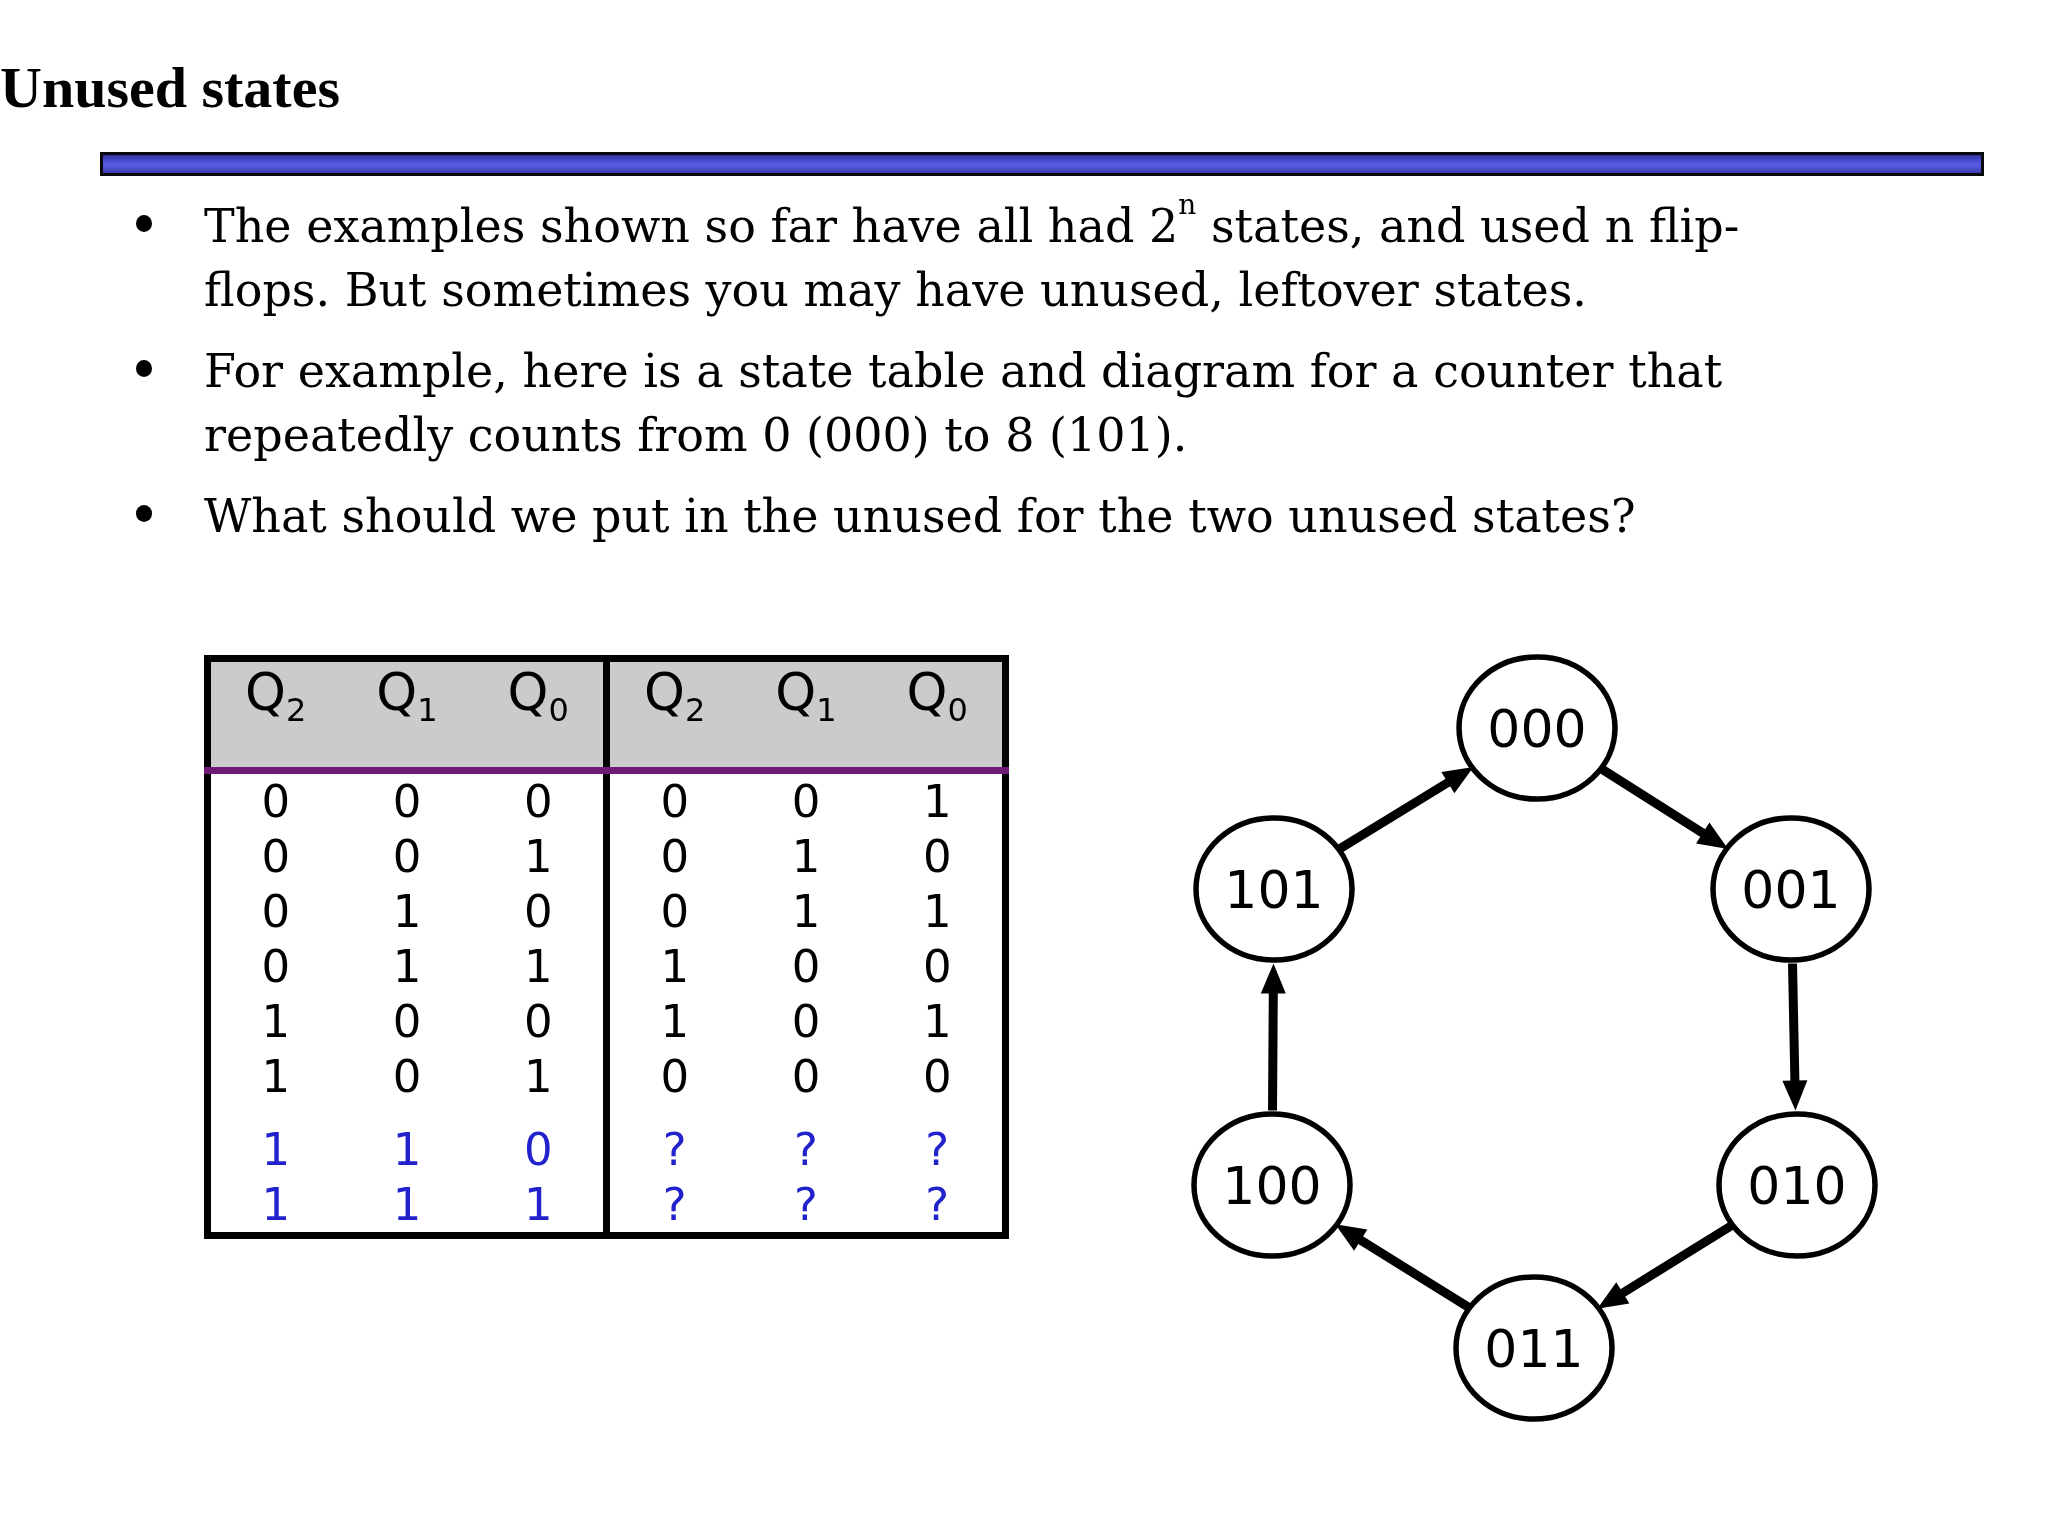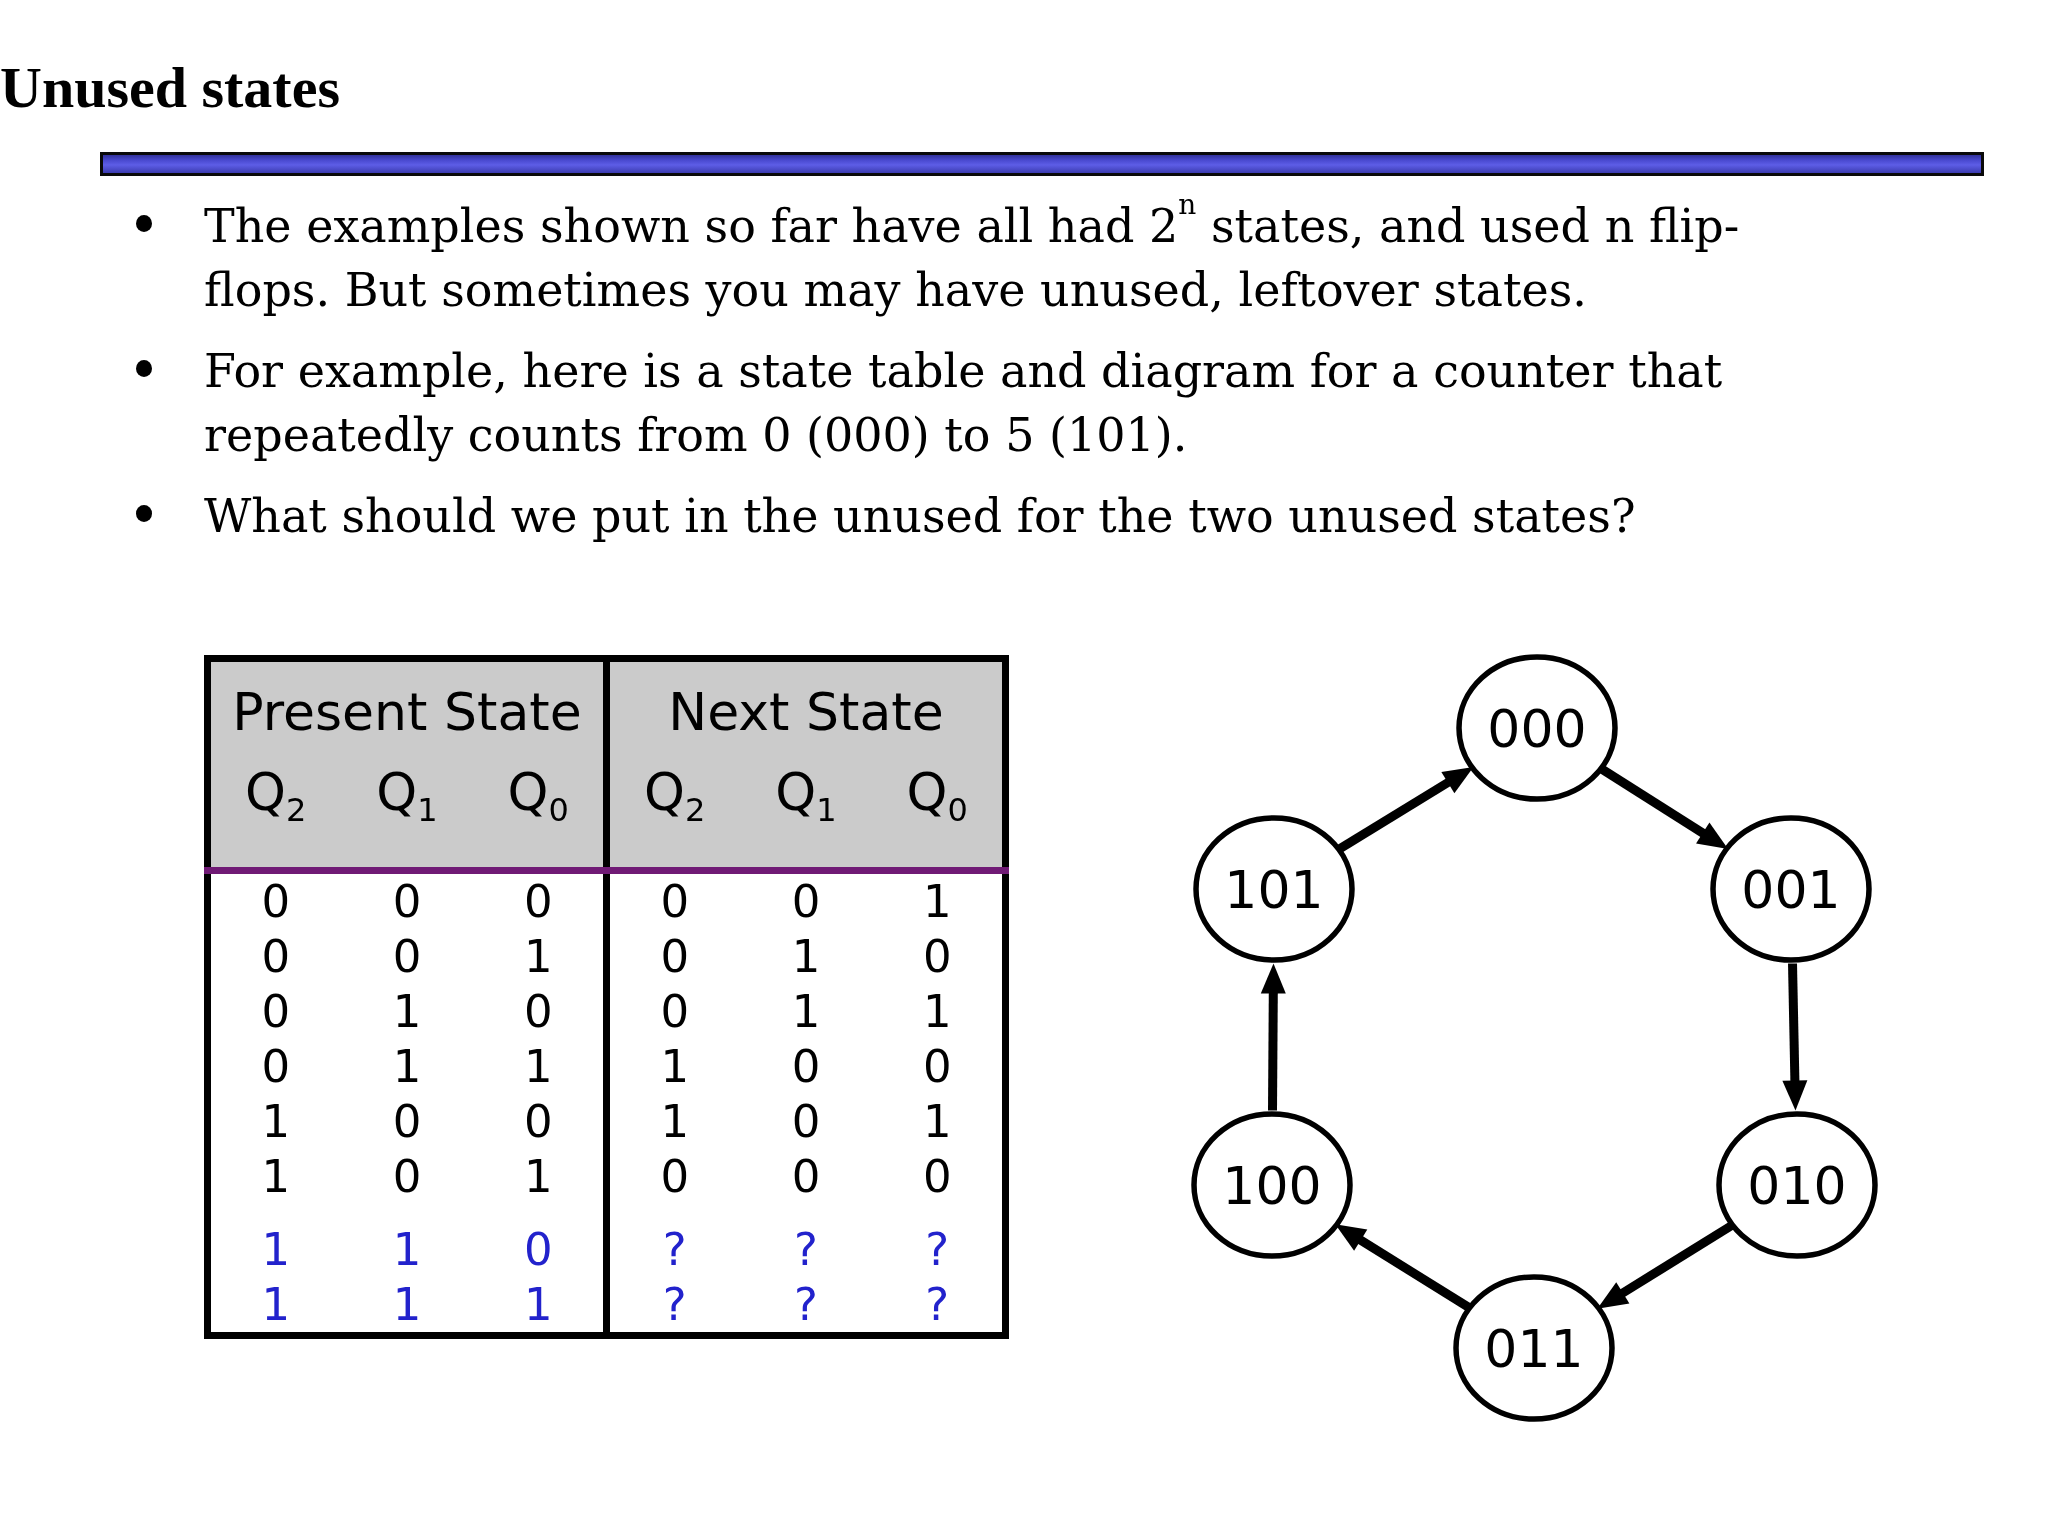--- a/index.html
+++ b/index.html
@@ -67,44 +67,40 @@
 
     <div class="bullet">
       <span class="dot"></span>
       <div class="line"><span>The examples shown so far have all had 2</span><sup class="exp">n</sup><span> states, and used n flip-</span></div>
       <div class="line">flops. But sometimes you may have unused, leftover states.</div>
     </div>
 
     <div class="bullet">
       <span class="dot"></span>
       <div class="line">For example, here is a state table and diagram for a counter that</div>
-      <div class="line">repeatedly counts from 0 (000) to 5 (101).</div>
+      <div class="line">repeatedly counts from 0 (000) to 8 (101).</div>
     </div>
 
     <div class="bullet">
       <span class="dot"></span>
       <div class="line">What should we put in the unused for the two unused states?</div>
     </div>
 
   </div>
 
   <table class="state-table">
     <colgroup>
       <col>
         <col>
         <col>
         <col>
         <col>
         <col>
     </colgroup>
     <thead>
-      <tr class="group-row">
-        <th colspan="3">Present State</th>
-        <th colspan="3" class="divider">Next State</th>
-      </tr>
       <tr class="q-row">
         <th><span>Q</span><sub>2</sub></th>
         <th><span>Q</span><sub>1</sub></th>
         <th><span>Q</span><sub>0</sub></th>
         <th class="divider"><span>Q</span><sub>2</sub></th>
         <th><span>Q</span><sub>1</sub></th>
         <th><span>Q</span><sub>0</sub></th>
       </tr>
     </thead>
     <tbody>

